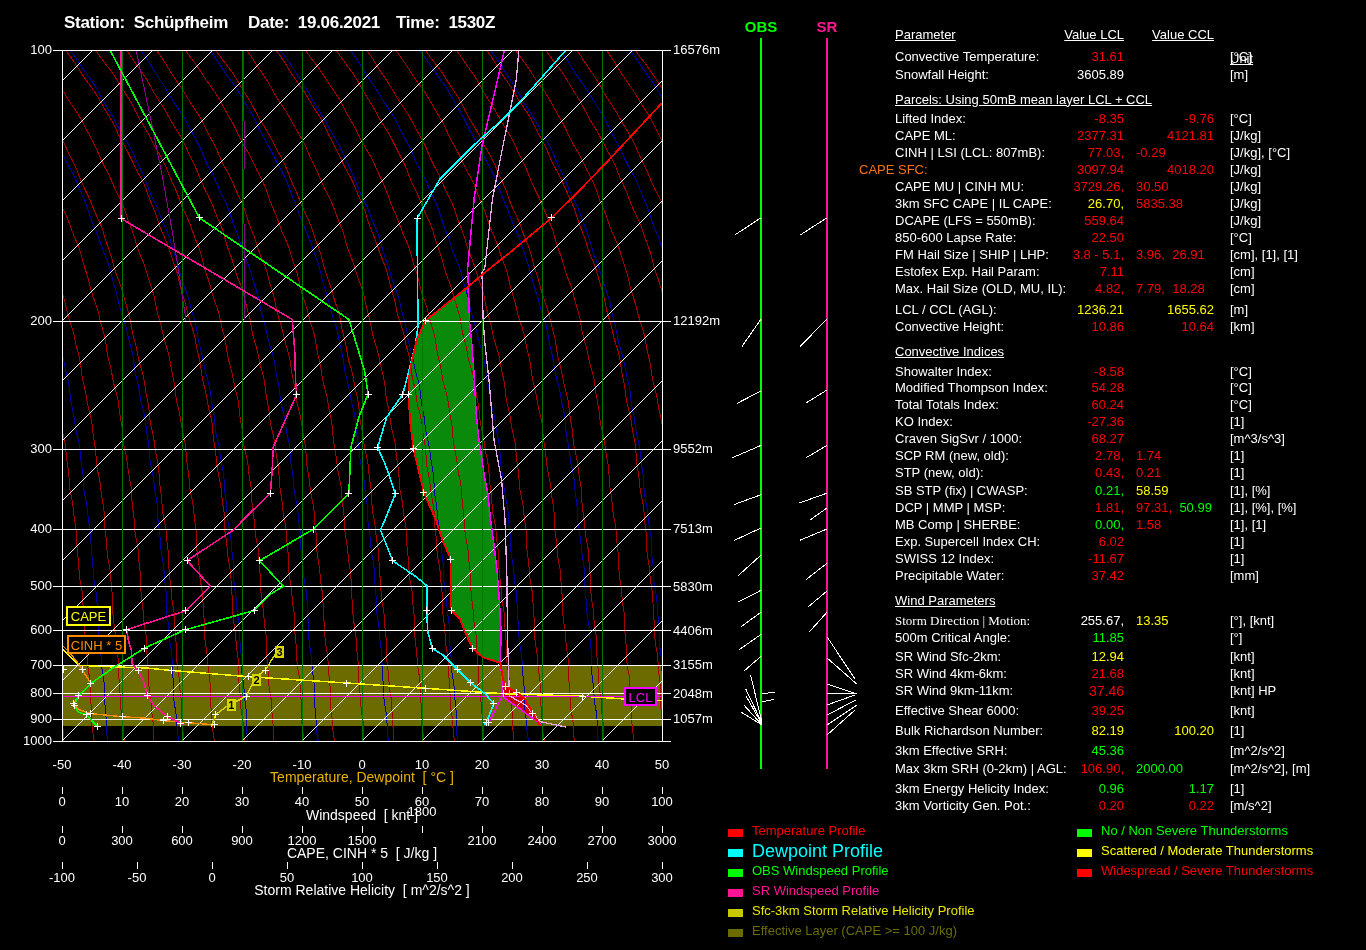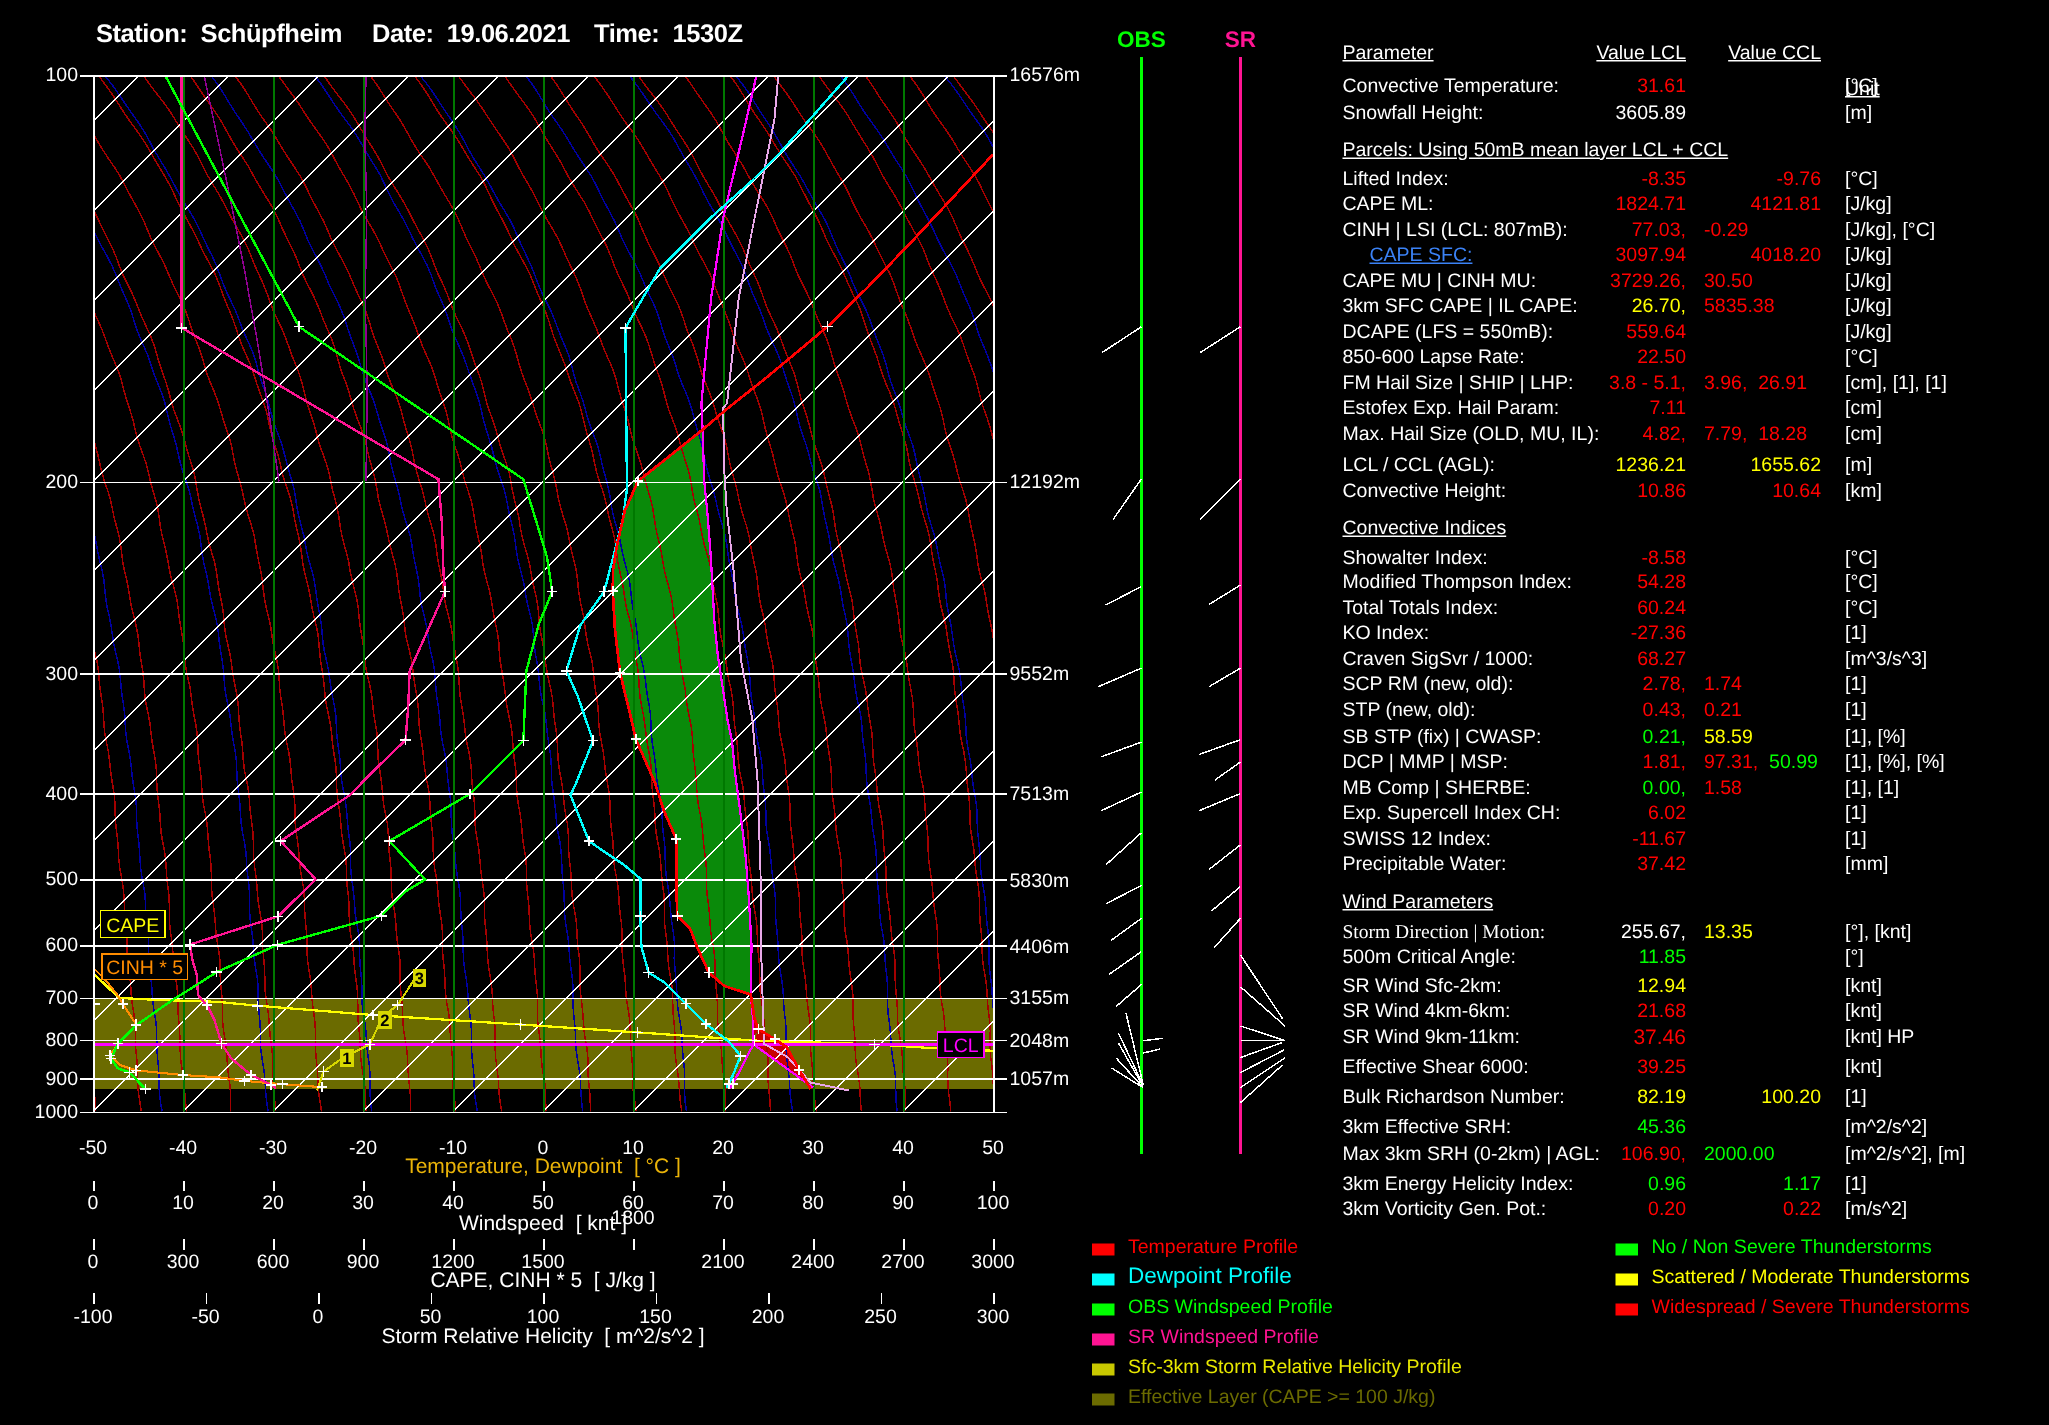--- a/index.html
+++ b/index.html
@@ -360,28 +360,28 @@
 <div style="position:absolute;left:1230px;top:49px;font-size:13px;color:#ffffff;white-space:nowrap;">[°C]</div>
 <div style="position:absolute;left:895px;top:66.5px;font-size:13px;color:#ffffff;white-space:nowrap;">Snowfall Height:</div>
 <div style="position:absolute;left:864px;top:66.5px;width:260px;text-align:right;font-size:13px;color:#ffffff;white-space:nowrap;">3605.89</div>
 <div style="position:absolute;left:1230px;top:66.5px;font-size:13px;color:#ffffff;white-space:nowrap;">[m]</div>
 <div style="position:absolute;left:895px;top:91.5px;font-size:13px;color:#ffffff;white-space:nowrap;text-decoration:underline;">Parcels: Using 50mB mean layer LCL + CCL</div>
 <div style="position:absolute;left:895px;top:111px;font-size:13px;color:#ffffff;white-space:nowrap;">Lifted Index:</div>
 <div style="position:absolute;left:864px;top:111px;width:260px;text-align:right;font-size:13px;color:#ff0000;white-space:nowrap;">-8.35</div>
 <div style="position:absolute;left:954px;top:111px;width:260px;text-align:right;font-size:13px;color:#ff0000;white-space:nowrap;">-9.76</div>
 <div style="position:absolute;left:1230px;top:111px;font-size:13px;color:#ffffff;white-space:nowrap;">[°C]</div>
 <div style="position:absolute;left:895px;top:128px;font-size:13px;color:#ffffff;white-space:nowrap;">CAPE ML:</div>
-<div style="position:absolute;left:864px;top:128px;width:260px;text-align:right;font-size:13px;color:#ff0000;white-space:nowrap;">1824.71</div>
+<div style="position:absolute;left:864px;top:128px;width:260px;text-align:right;font-size:13px;color:#ff0000;white-space:nowrap;">2377.31</div>
 <div style="position:absolute;left:954px;top:128px;width:260px;text-align:right;font-size:13px;color:#ff0000;white-space:nowrap;">4121.81</div>
 <div style="position:absolute;left:1230px;top:128px;font-size:13px;color:#ffffff;white-space:nowrap;">[J/kg]</div>
 <div style="position:absolute;left:895px;top:145px;font-size:13px;color:#ffffff;white-space:nowrap;">CINH | LSI (LCL: 807mB):</div>
 <div style="position:absolute;left:864px;top:145px;width:260px;text-align:right;font-size:13px;color:#ff0000;white-space:nowrap;">77.03,</div>
 <div style="position:absolute;left:1136px;top:145px;font-size:13px;white-space:nowrap;"><span style="color:#ff0000">-0.29</span></div>
 <div style="position:absolute;left:1230px;top:145px;font-size:13px;color:#ffffff;white-space:nowrap;">[J/kg], [°C]</div>
-<div style="position:absolute;left:913px;top:162px;font-size:13px;color:#3b82f6;white-space:nowrap;text-decoration:underline;">CAPE SFC:</div>
+<div style="position:absolute;left:859px;top:162px;font-size:13px;color:#f97316;white-space:nowrap;">CAPE SFC:</div>
 <div style="position:absolute;left:864px;top:162px;width:260px;text-align:right;font-size:13px;color:#ff0000;white-space:nowrap;">3097.94</div>
 <div style="position:absolute;left:954px;top:162px;width:260px;text-align:right;font-size:13px;color:#ff0000;white-space:nowrap;">4018.20</div>
 <div style="position:absolute;left:1230px;top:162px;font-size:13px;color:#ffffff;white-space:nowrap;">[J/kg]</div>
 <div style="position:absolute;left:895px;top:179px;font-size:13px;color:#ffffff;white-space:nowrap;">CAPE MU | CINH MU:</div>
 <div style="position:absolute;left:864px;top:179px;width:260px;text-align:right;font-size:13px;color:#ff0000;white-space:nowrap;">3729.26,</div>
 <div style="position:absolute;left:1136px;top:179px;font-size:13px;white-space:nowrap;"><span style="color:#ff0000">30.50</span></div>
 <div style="position:absolute;left:1230px;top:179px;font-size:13px;color:#ffffff;white-space:nowrap;">[J/kg]</div>
 <div style="position:absolute;left:895px;top:196px;font-size:13px;color:#ffffff;white-space:nowrap;">3km SFC CAPE | IL CAPE:</div>
 <div style="position:absolute;left:864px;top:196px;width:260px;text-align:right;font-size:13px;color:#ffff00;white-space:nowrap;">26.70,</div>
 <div style="position:absolute;left:1136px;top:196px;font-size:13px;white-space:nowrap;"><span style="color:#ff0000">5835.38</span></div>
@@ -491,21 +491,21 @@
 <div style="position:absolute;left:864px;top:780.5px;width:260px;text-align:right;font-size:13px;color:#00ff00;white-space:nowrap;">0.96</div>
 <div style="position:absolute;left:954px;top:780.5px;width:260px;text-align:right;font-size:13px;color:#00ff00;white-space:nowrap;">1.17</div>
 <div style="position:absolute;left:1230px;top:780.5px;font-size:13px;color:#ffffff;white-space:nowrap;">[1]</div>
 <div style="position:absolute;left:895px;top:797.5px;font-size:13px;color:#ffffff;white-space:nowrap;">3km Vorticity Gen. Pot.:</div>
 <div style="position:absolute;left:864px;top:797.5px;width:260px;text-align:right;font-size:13px;color:#ff0000;white-space:nowrap;">0.20</div>
 <div style="position:absolute;left:954px;top:797.5px;width:260px;text-align:right;font-size:13px;color:#ff0000;white-space:nowrap;">0.22</div>
 <div style="position:absolute;left:1230px;top:797.5px;font-size:13px;color:#ffffff;white-space:nowrap;">[m/s^2]</div>
 <div style="position:absolute;left:728px;top:829px;width:15px;height:8px;background:#ff0000"></div>
 <div style="position:absolute;left:752px;top:823px;font-size:13px;color:#ff0000;white-space:nowrap;">Temperature Profile</div>
 <div style="position:absolute;left:728px;top:849px;width:15px;height:8px;background:#00ffff"></div>
-<div style="position:absolute;left:752px;top:843px;font-size:15px;color:#00ffff;white-space:nowrap;">Dewpoint Profile</div>
+<div style="position:absolute;left:752px;top:843px;font-size:18px;color:#00ffff;white-space:nowrap;">Dewpoint Profile</div>
 <div style="position:absolute;left:728px;top:869px;width:15px;height:8px;background:#00ff00"></div>
 <div style="position:absolute;left:752px;top:863px;font-size:13px;color:#00ff00;white-space:nowrap;">OBS Windspeed Profile</div>
 <div style="position:absolute;left:728px;top:889px;width:15px;height:8px;background:#ff1493"></div>
 <div style="position:absolute;left:752px;top:883px;font-size:13px;color:#ff1493;white-space:nowrap;">SR Windspeed Profile</div>
 <div style="position:absolute;left:728px;top:909px;width:15px;height:8px;background:#c8c800"></div>
 <div style="position:absolute;left:752px;top:903px;font-size:13px;color:#e8e800;white-space:nowrap;">Sfc-3km Storm Relative Helicity Profile</div>
 <div style="position:absolute;left:728px;top:929px;width:15px;height:8px;background:#6b6b00"></div>
 <div style="position:absolute;left:752px;top:923px;font-size:13px;color:#6b6b00;white-space:nowrap;">Effective Layer (CAPE &gt;= 100 J/kg)</div>
 <div style="position:absolute;left:1077px;top:829px;width:15px;height:8px;background:#00ff00"></div>
 <div style="position:absolute;left:1101px;top:823px;font-size:13px;color:#00ff00;white-space:nowrap;">No / Non Severe Thunderstorms</div>

